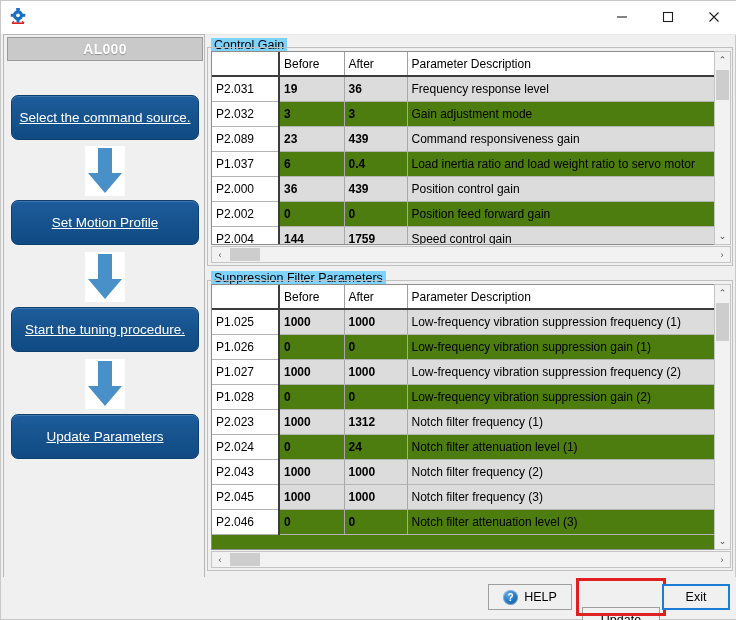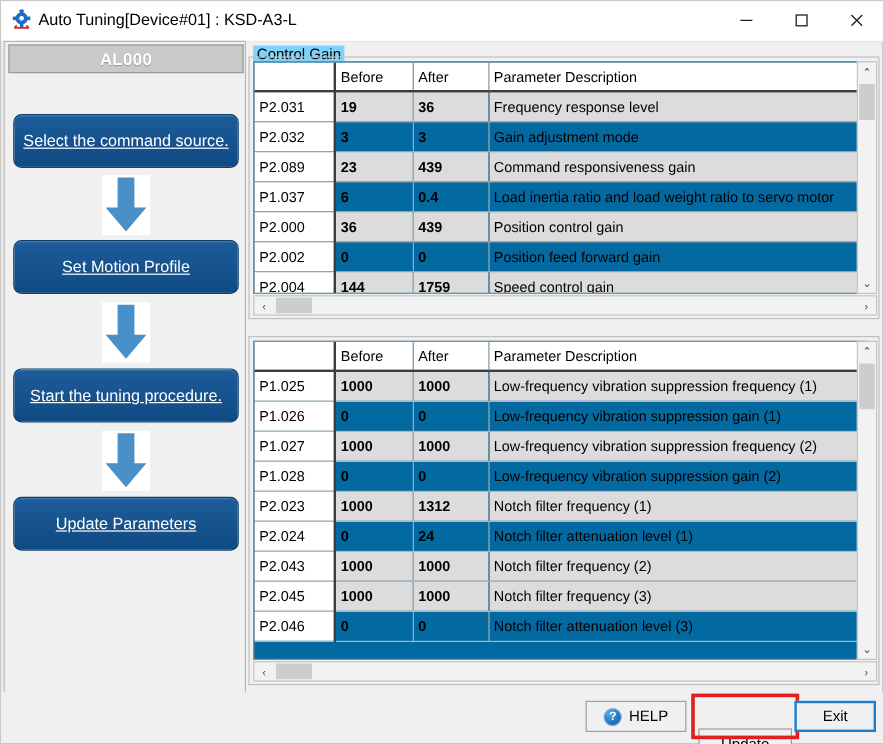--- a/index.html
+++ b/index.html
@@ -47,21 +47,21 @@
 
   
   .group{position:absolute;}
   .group-label{position:absolute;left:4px;top:0;font-size:12.5px;background:#7dd3fc;padding:0 3px;color:#000;}
   .group-frame{position:absolute;left:0;top:9px;right:0;bottom:0;border:1px solid #c0c0c0;box-sizing:border-box;}
 
   #group-control{left:206px;top:37px;width:526px;height:228px;}
   #group-suppress{left:206px;top:270px;width:526px;height:300px;}
 
   
-  .grid{position:absolute;left:4px;top:13px;background:#0369a1;box-sizing:border-box;
+  .grid{position:absolute;left:4px;top:13px;background:#4d7c0f;box-sizing:border-box;
     border:1px solid #8d8d8d;overflow:hidden;}
   #grid-control{width:512px;height:194px;}
   #grid-suppress{width:512px;height:266px;}
   table{border-collapse:collapse;width:100%;table-layout:fixed;font-size:12px;}
   th{background:#fff;font-weight:normal;text-align:left;height:24px;
      border-right:1px solid #a0a0a0;border-bottom:2px solid #3c3c3c;
      padding:0 0 0 4px;box-sizing:border-box;vertical-align:middle;}
   th.c0{border-right:2px solid #3c3c3c;}
   td{height:25px;padding:0 0 0 4px;box-sizing:border-box;vertical-align:middle;
      border-bottom:1px solid #b4b4b4;white-space:nowrap;overflow:hidden;}
@@ -122,21 +122,20 @@
             <rect x="-7.3" y="-1.5" width="3" height="3"></rect>
             <rect x="4.3" y="-1.5" width="3" height="3"></rect>
             <rect x="-6" y="-6" width="3" height="3" transform="rotate(45)"></rect>
           </g>
           <circle r="1.9" fill="#ffffff"></circle>
         </g>
         <path d="M3,15.2 H15" stroke="#d6252a" stroke-width="1.6" fill="none"></path>
         <path d="M3,15.2 l2,-2 M15,15.2 l-2,-2" stroke="#d6252a" stroke-width="1.4" fill="none"></path>
       </svg>
     </span>
-    <span class="title-text">Auto Tuning[Device#01] : KSD-A3-L</span>
 
     <div class="wbtn" id="btn-min">
       <svg width="12" height="12" viewBox="0 0 12 12">
           <path d="M1,6 H11" stroke="#202020" stroke-width="1.1"></path>
         </svg>
     </div>
     <div class="wbtn" id="btn-max">
       <svg width="12" height="12" viewBox="0 0 12 12">
           <rect x="1.5" y="1.5" width="9" height="9" fill="none" stroke="#202020" stroke-width="1.1"></rect>
         </svg>
@@ -260,20 +259,21 @@
     </div>
 
     <div class="hsb" id="hsb-control">
       <div class="arrow-btn left">‹</div>
       <div class="thumb"></div>
       <div class="arrow-btn right">›</div>
     </div>
   </div>
 
   <div class="group" id="group-suppress">
+    <div class="group-label">Suppression Filter Parameters</div>
     <div class="group-frame"></div>
 
     <div class="grid" id="grid-suppress">
       <table>
         <colgroup>
             <col class="colw0">
             <col class="colw1">
             <col class="colw2">
             <col class="colw3">
           </colgroup>

